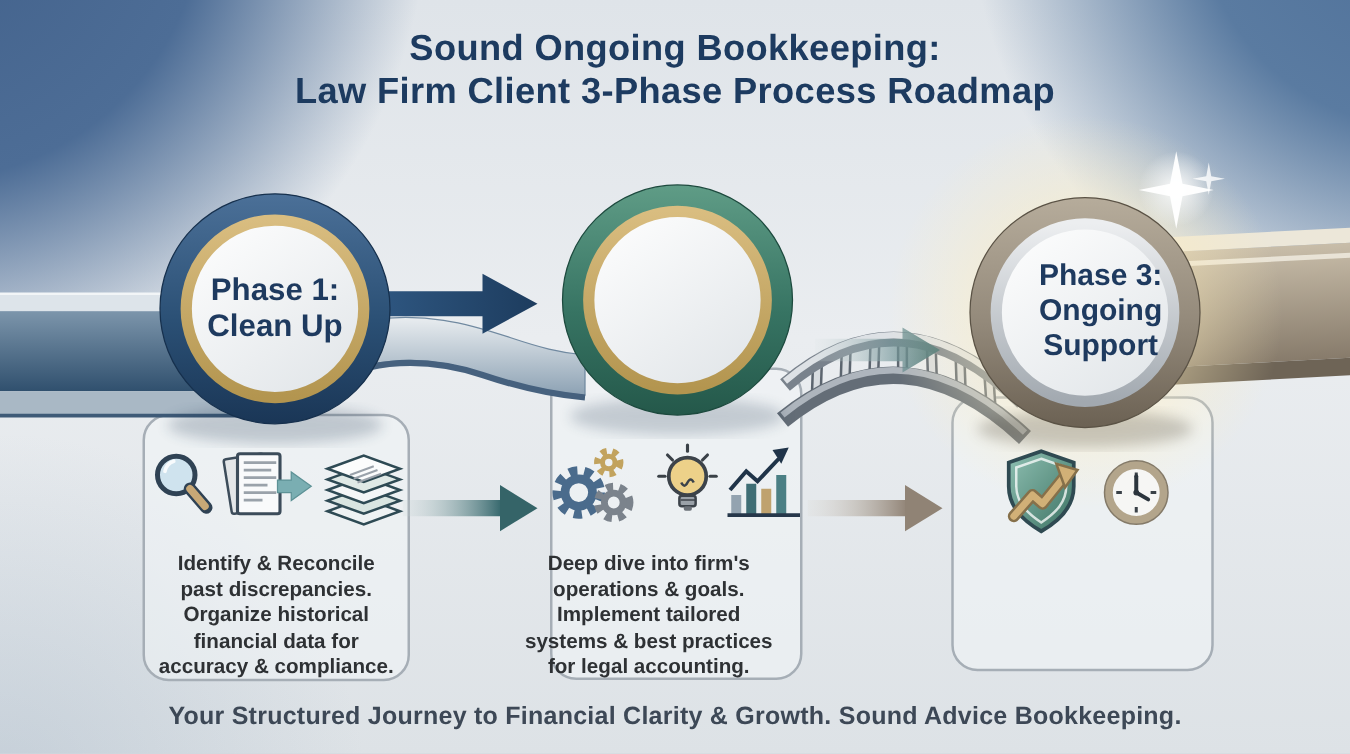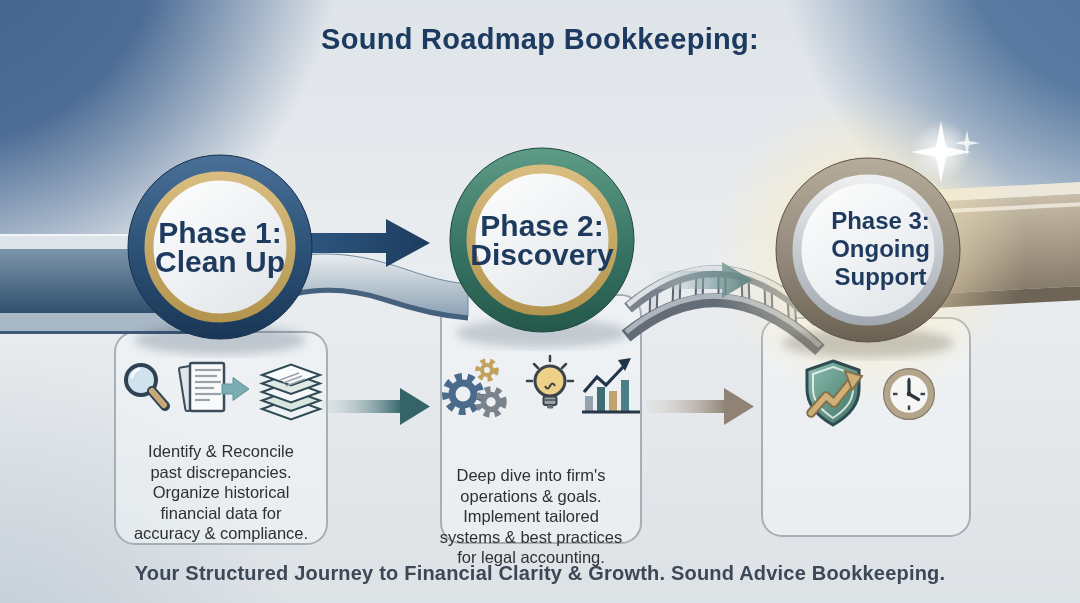--- a/index.html
+++ b/index.html
@@ -9,28 +9,28 @@
     background:
       radial-gradient(circle 560px at -60px -80px, #41608a 0%, #4d6d96 40%, rgba(77,109,150,0) 72%),
       radial-gradient(circle 520px at 1140px -80px, #4e7099 0%, #5a7ba1 35%, rgba(90,123,161,0) 70%),
       radial-gradient(circle 420px at 0px 640px, rgba(150,170,190,0.35) 0%, rgba(150,170,190,0) 70%),
       linear-gradient(180deg,#dfe4e9 0%,#eaedf0 45%,#dde2e6 100%);
   }
   .scene{position:absolute;left:0;top:0;}
   .title{position:absolute;top:22px;left:0;width:100%;text-align:center;
     color:#1d3b60;font-weight:bold;font-size:29px;line-height:34px;letter-spacing:.3px;}
   .phase-label{position:absolute;text-align:center;color:#1e3a5f;font-weight:bold;
-    font-size:30px;line-height:29px;white-space:pre-line;}
+    font-size:25px;line-height:29px;white-space:pre-line;}
   #pl1{left:130px;top:218px;width:180px;}
   #pl2{left:452px;top:211px;width:180px;}
   #pl3{left:778px;top:207px;width:205px;font-size:24px;line-height:28px;}
-  .card-desc{position:absolute;text-align:center;color:#2e3134;font-weight:400;
+  .card-desc{position:absolute;text-align:center;color:#2e3134;font-weight:700;
     font-size:16.5px;line-height:20.5px;white-space:pre-line;}
   #cd1{left:114px;top:441px;width:214px;}
-  #cd2{left:425px;top:441px;width:212px;margin-top:24px;}
+  #cd2{left:413px;top:441px;width:212px;}
   #cd3{left:758px;top:443px;width:216px;font-size:16px;line-height:20px;}
   .icon-row{position:absolute;display:flex;align-items:center;justify-content:center;gap:4px;}
   #ir1{left:116px;top:358px;width:212px;}
   #ir2{left:440px;top:354px;width:204px;}
   #ir3{left:786px;top:358px;width:164px;gap:12px;}
   .flow-arrow{position:absolute;}
   .tagline{position:absolute;top:562px;left:0;width:100%;text-align:center;
     color:#3d4856;font-size:20px;font-weight:600;letter-spacing:.2px;}
 </style>
 </head>
@@ -174,27 +174,26 @@
     </g>
 
     <g>
       <circle cx="941" cy="151" r="30" fill="url(#sparkGlowG)"></circle>
       <path d="M941,121 L946,147 L971,152 L946,157 L941,183 L936,157 L911,152 L936,147 Z" fill="#ffffff" opacity="0.95"></path>
       <path d="M967,130 L969,141 L980,143 L969,145 L967,156 L965,145 L954,143 L965,141 Z" fill="#ffffff" opacity="0.8"></path>
     </g>
   </svg>
 
   <div class="title">
-    <div>Sound Roadmap Bookkeeping:</div>
+    <div>Sound Ongoing Bookkeeping:</div>
+    <div>Law Firm Client 3-Phase Process Roadmap</div>
   </div>
 
   <div id="pl1" class="phase-label">Phase 1:
 Clean Up</div>
-  <div id="pl2" class="phase-label">Phase 2:
-Discovery</div>
   <div id="pl3" class="phase-label">Phase 3:
 Ongoing
 Support</div>
 
   <div id="ir1" class="icon-row">
     <svg width="52" height="68" viewBox="0 0 52 68">
       <circle cx="22" cy="22" r="15" fill="#cfe3ee" stroke="#2f4254" stroke-width="4"></circle>
       <path d="M13,19 A10.5,10.5 0 0 1 20,11" fill="none" stroke="#ffffff" stroke-width="3" opacity="0.85" stroke-linecap="round"></path>
       <line x1="33" y1="33" x2="46" y2="48" stroke="#2f4254" stroke-width="10" stroke-linecap="round"></line>
       <line x1="33" y1="33" x2="45" y2="47" stroke="#c8a876" stroke-width="6" stroke-linecap="round"></line>

